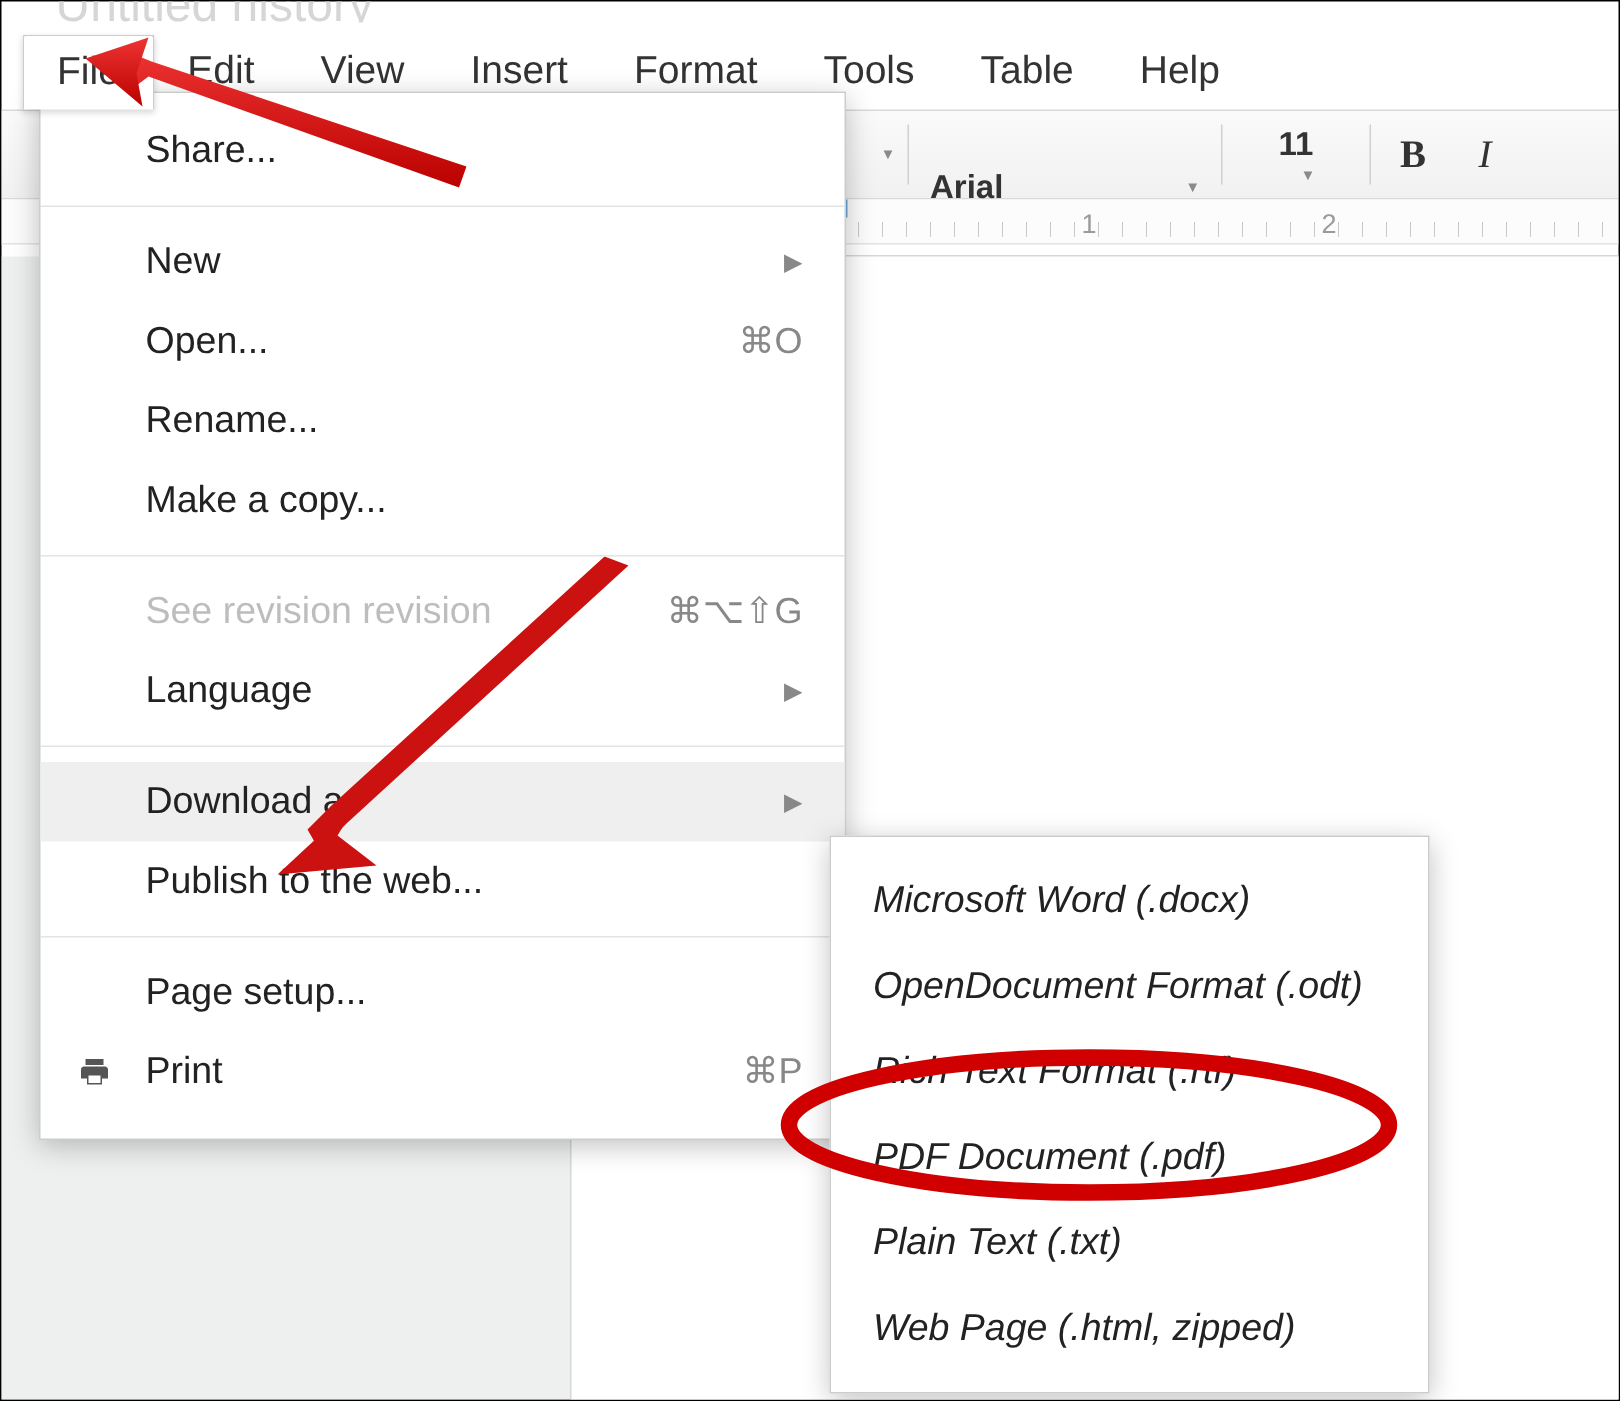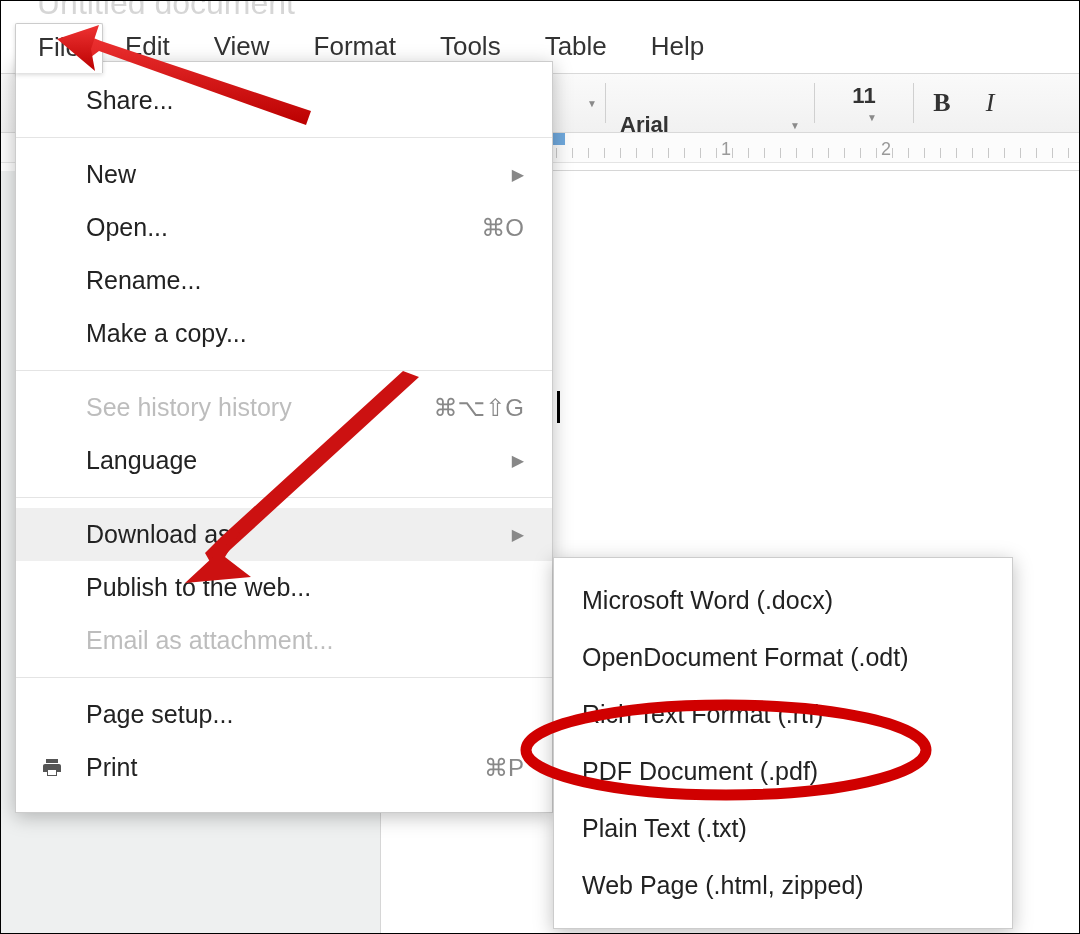--- a/index.html
+++ b/index.html
@@ -88,21 +88,21 @@
     background:#fff;
     box-shadow: 0 0 0 1px #d6d6d6;
   }
   .cursor {
     position:absolute; left:556px; top:220px; width:3px; height:32px; background:#000;
   }
 
   
   .dropdown {
     position: absolute;
-    left: 14px; top: 60px;
+    left: 25px; top: 60px;
     width: 538px;
     background: #fff;
     border: 1px solid #ccc;
     box-shadow: 0 4px 18px rgba(0,0,0,0.25);
     z-index: 10;
     padding: 12px 0 18px 0;
   }
   .dd-item {
     display:flex; align-items:center;
     font-size: 25px;
@@ -122,45 +122,47 @@
     height:1px; background:#e4e4e4; margin: 10px 0;
   }
   .dd-icon {
     position:absolute; left:22px; top:50%; transform:translateY(-50%);
     width:28px; height:24px; color:#555;
   }
 
   .submenu {
     position:absolute;
     left: 552px; top: 556px;
-    width: 460px;
+    width: 400px;
     background:#fff;
     border:1px solid #ccc;
     box-shadow: 0 4px 18px rgba(0,0,0,0.25);
     z-index: 11;
     padding: 14px 0;
+    font-style: italic;
   }
   .sub-item {
     font-size:25px; color:#222;
     padding: 14px 28px;
   }
   
   .arrow-svg { position:absolute; z-index:30; pointer-events:none; }
   .circle-svg { position:absolute; z-index:31; pointer-events:none; }
 
 </style>
 </head>
 <body>
 
-<div class="doc-title">Untitled document</div>
+<div class="doc-title">Untitled history</div>
 
 <div class="menubar">
   <div class="menu active">File</div>
   <div class="menu">Edit</div>
   <div class="menu">View</div>
+  <div class="menu">Insert</div>
   <div class="menu">Format</div>
   <div class="menu">Tools</div>
   <div class="menu">Table</div>
   <div class="menu">Help</div>
 </div>
 
 <div class="toolbar">
   <div class="tb-drop" style="width:40px">
       <span class="tri">▼</span>
     </div>
@@ -205,37 +207,34 @@
     <span class="shortcut">⌘O</span>
   </div>
   <div class="dd-item">
       <span>Rename...</span>
     </div>
   <div class="dd-item">
       <span>Make a copy...</span>
     </div>
   <div class="dd-sep"></div>
   <div class="dd-item disabled">
-    <span>See history history</span>
+    <span>See revision revision</span>
     <span class="shortcut">⌘⌥⇧G</span>
   </div>
   <div class="dd-item">
     <span>Language</span>
     <span class="sub-arrow">▶</span>
   </div>
   <div class="dd-sep"></div>
   <div class="dd-item hover">
     <span>Download as</span>
     <span class="sub-arrow">▶</span>
   </div>
   <div class="dd-item">
       <span>Publish to the web...</span>
-    </div>
-  <div class="dd-item disabled">
-      <span>Email as attachment...</span>
     </div>
   <div class="dd-sep"></div>
   <div class="dd-item">
       <span>Page setup...</span>
     </div>
   <div class="dd-item">
     <span class="dd-icon">
       <svg viewBox="0 0 24 24" width="28" height="24" fill="#555">
           <path d="M19 8H5c-1.1 0-2 .9-2 2v6h4v4h10v-4h4v-6c0-1.1-.9-2-2-2zm-3 11H8v-5h8v5zM18 3H6v4h12V3z"></path>
         </svg>

